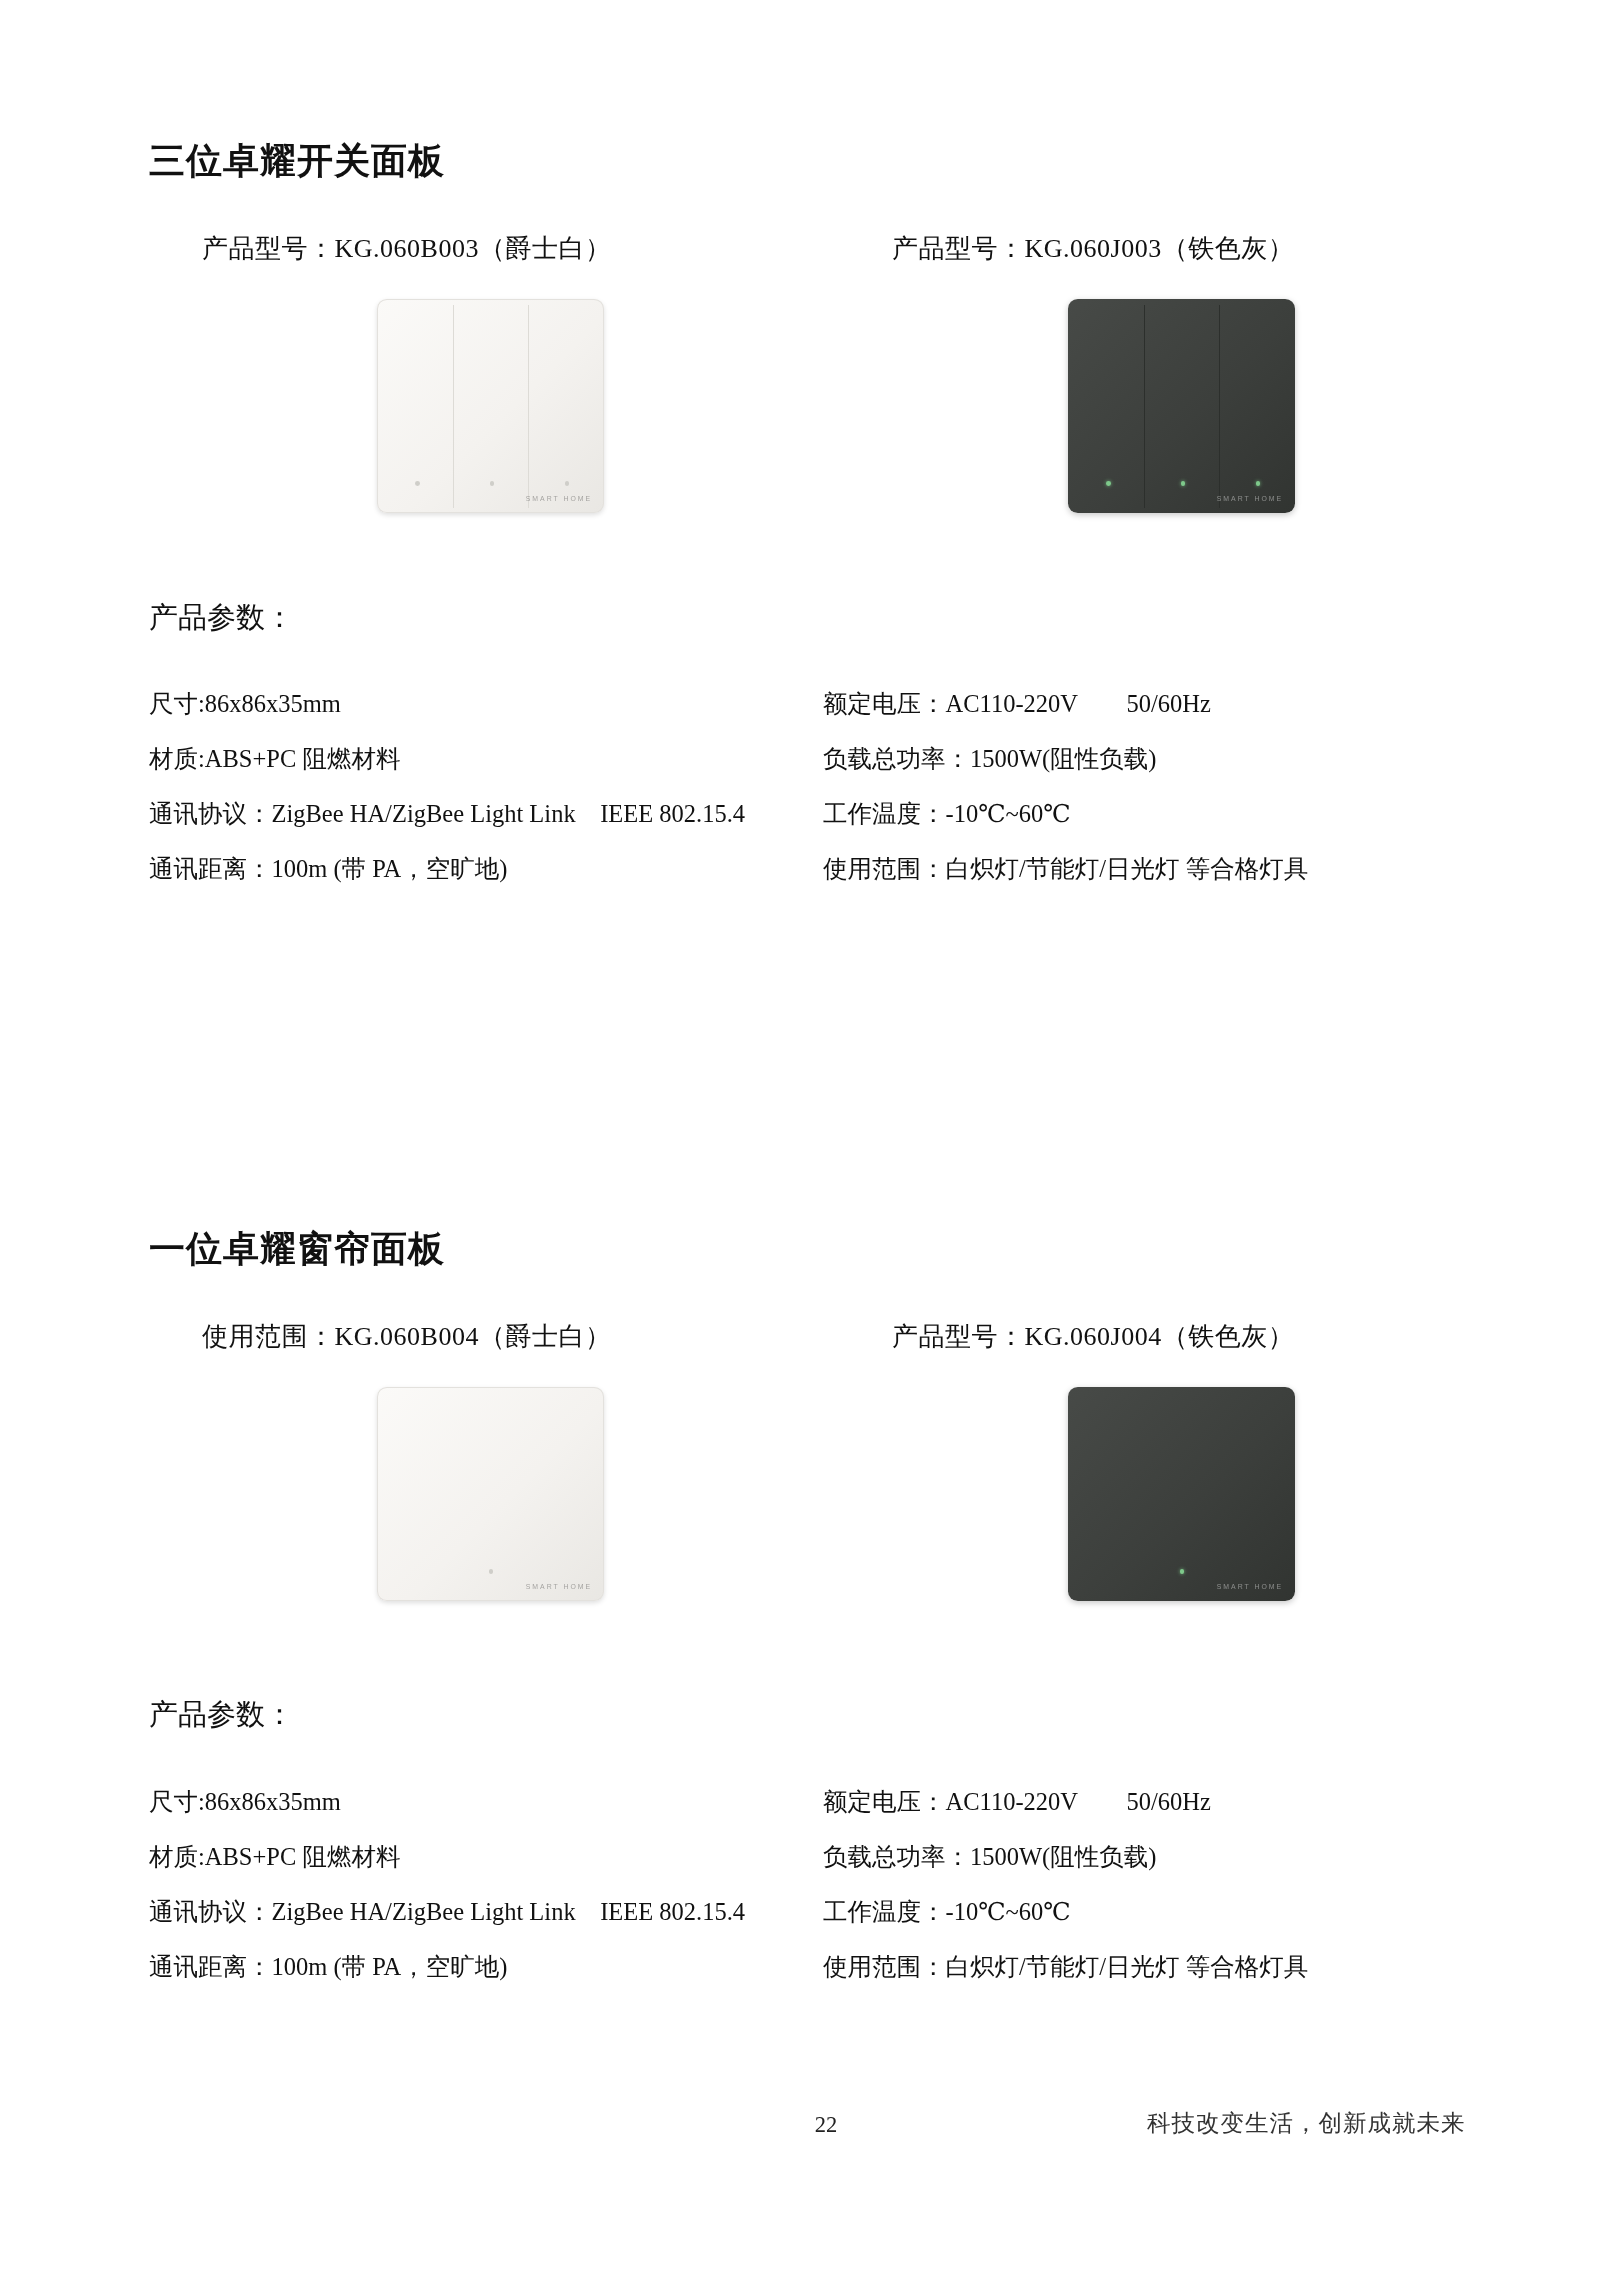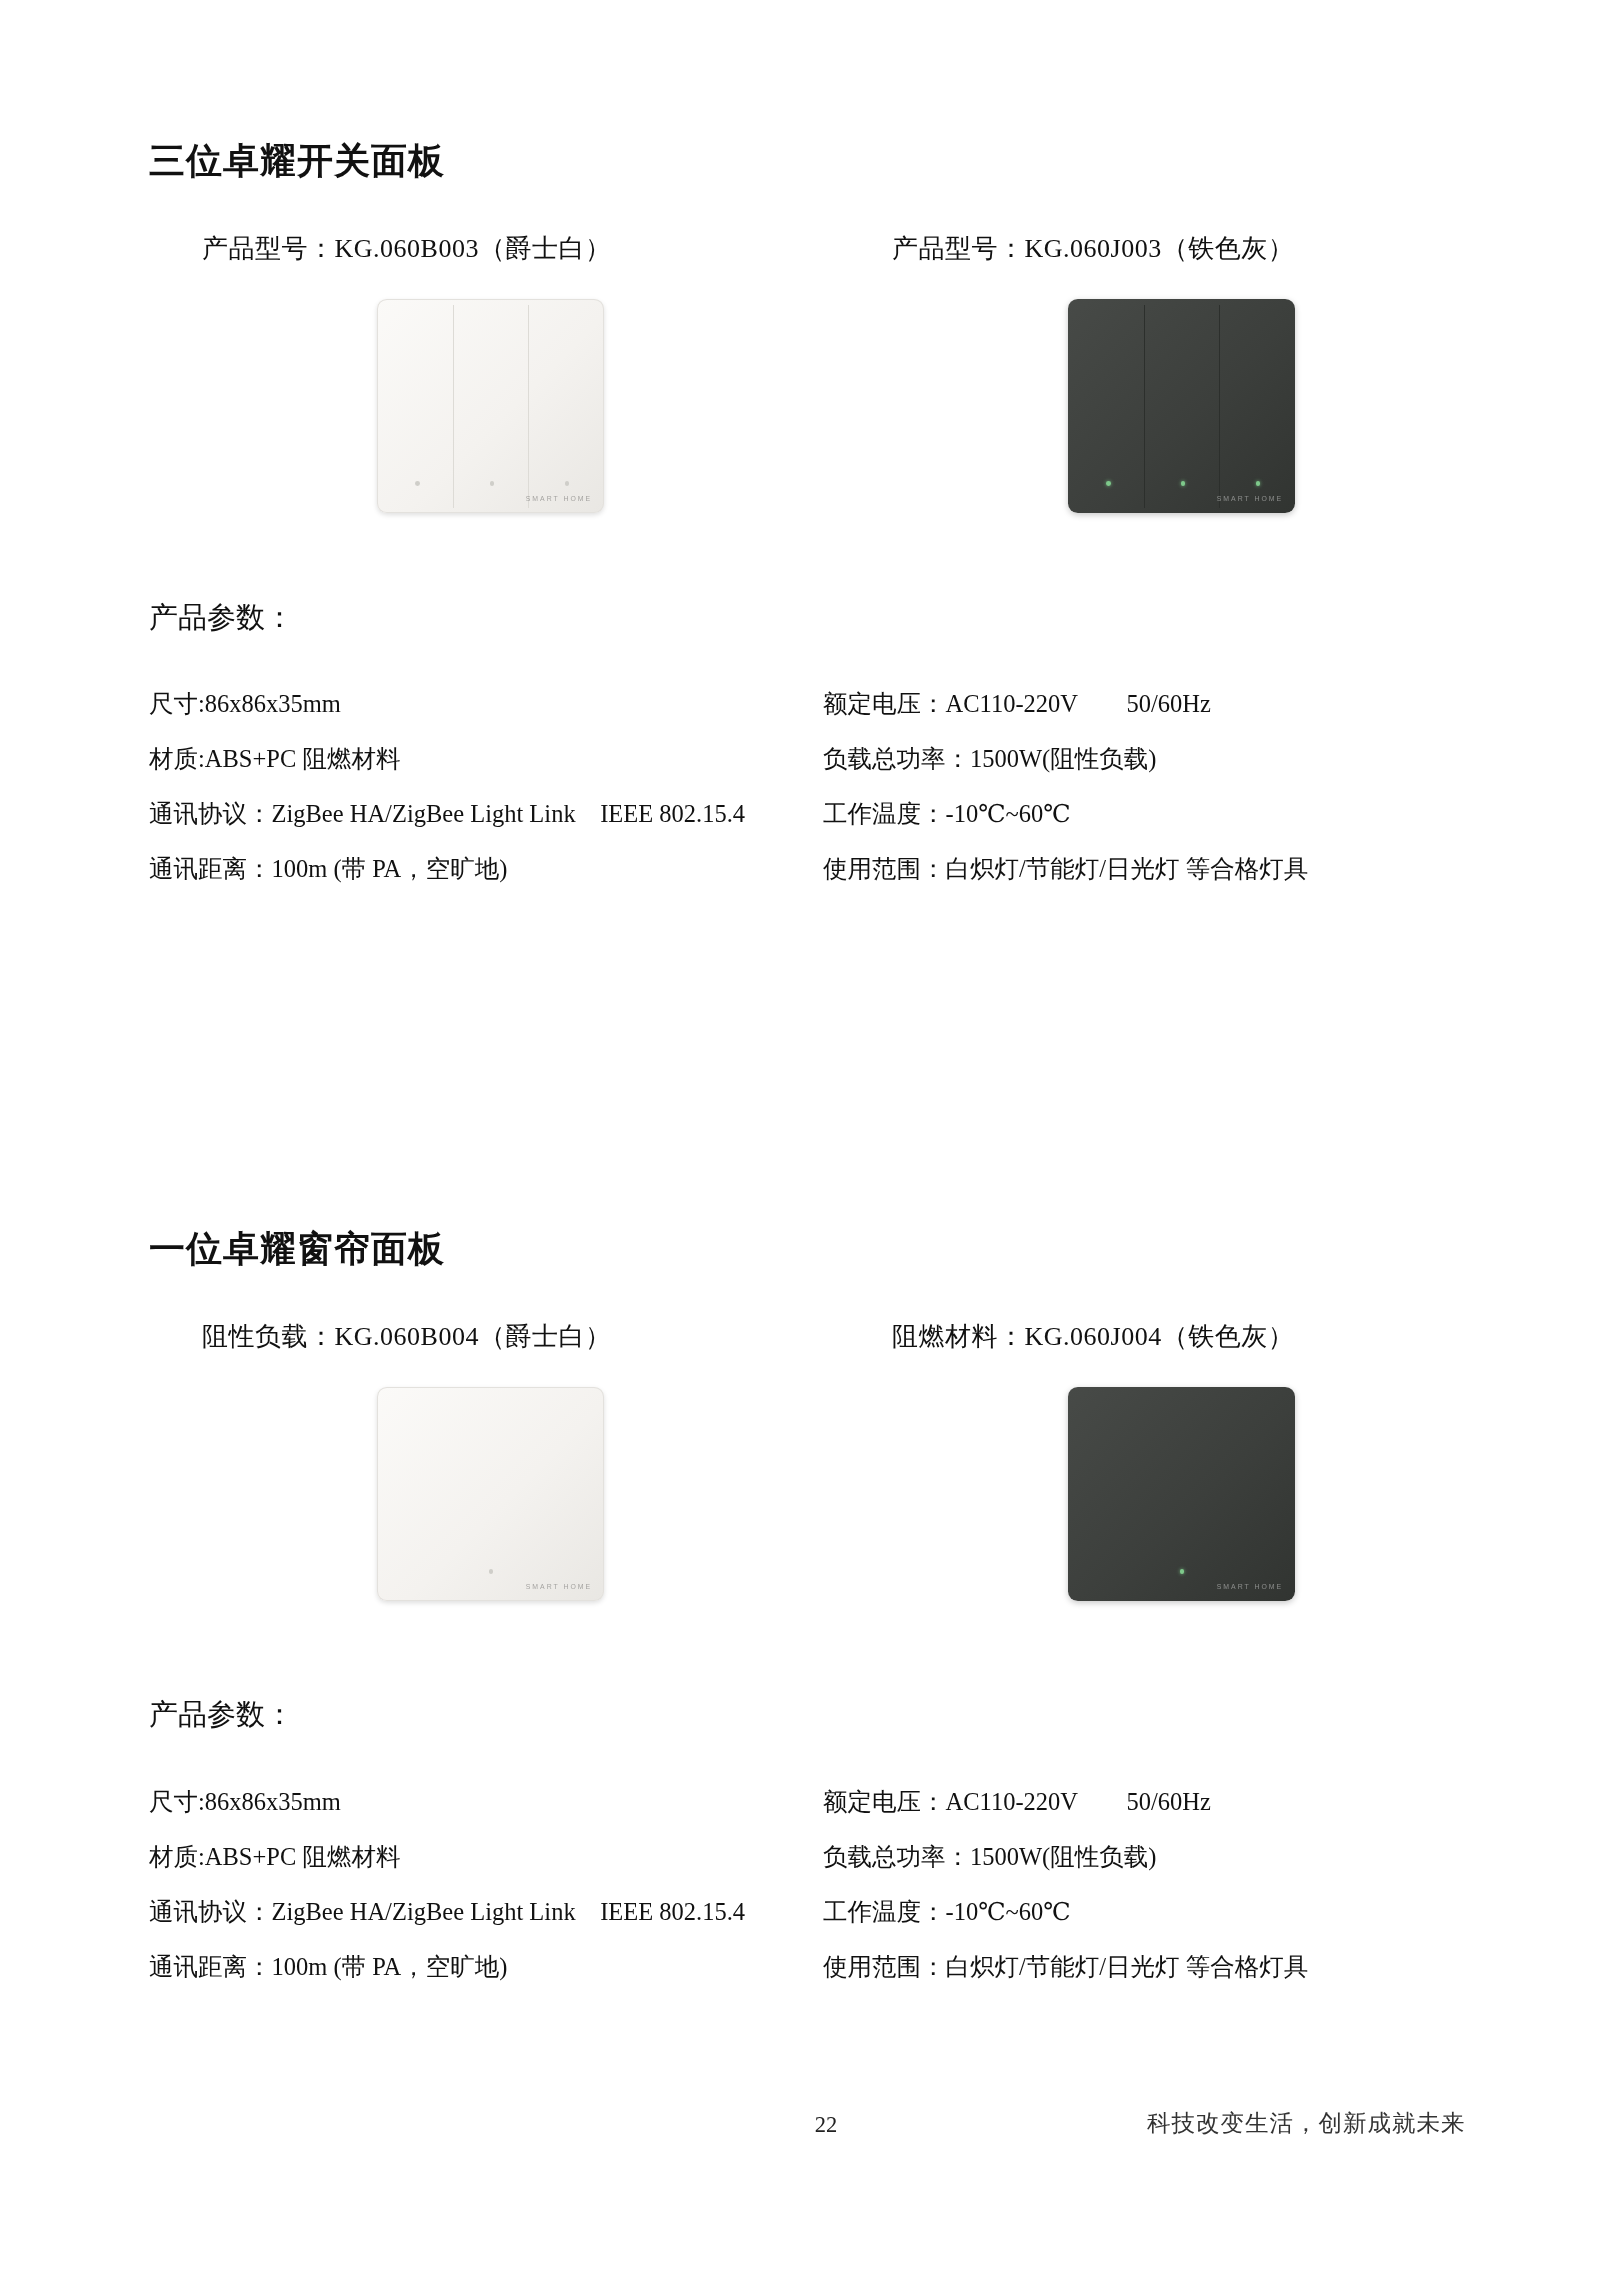--- a/index.html
+++ b/index.html
@@ -195,22 +195,22 @@
       <div class="spec-line">使用范围：白炽灯/节能灯/日光灯  等合格灯具</div>
     </div>
 
   </div>
 
   <div class="section" style="top:1225px;">
 
     <h1 class="section-title">一位卓耀窗帘面板</h1>
 
     <div class="model-row">
-      <div class="model-label model-left">阻性负载：KG.060B004（爵士白）</div>
-      <div class="model-label model-right">阻燃材料：KG.060J004（铁色灰）</div>
+      <div class="model-label model-left">使用范围：KG.060B004（爵士白）</div>
+      <div class="model-label model-right">产品型号：KG.060J004（铁色灰）</div>
     </div>
 
     <div class="images-row">
       <div class="device white">
         <div class="led center"></div>
         <div class="brand">SMART HOME</div>
       </div>
       <div class="device dark">
         <div class="led center"></div>
         <div class="brand">SMART HOME</div>

